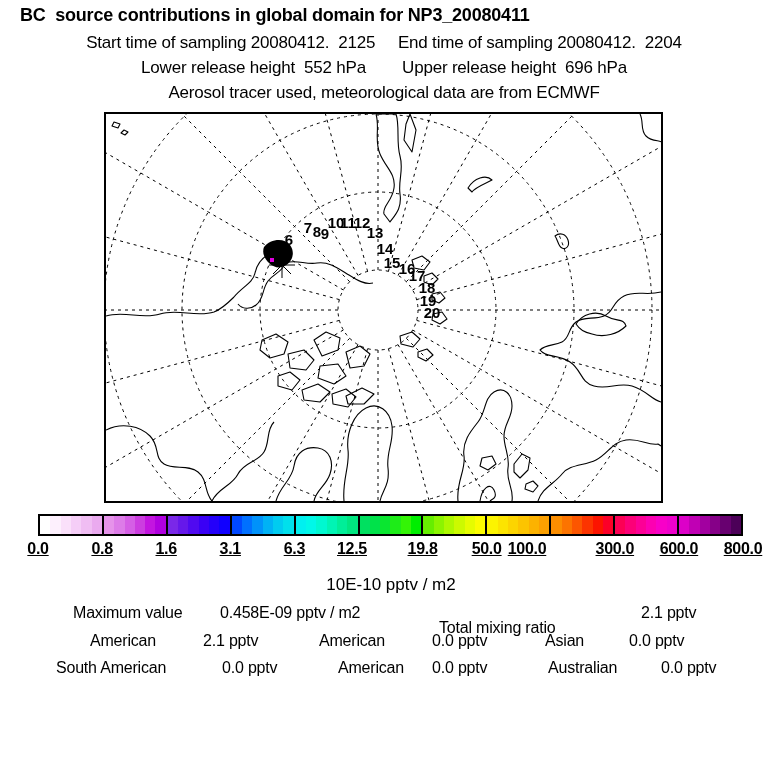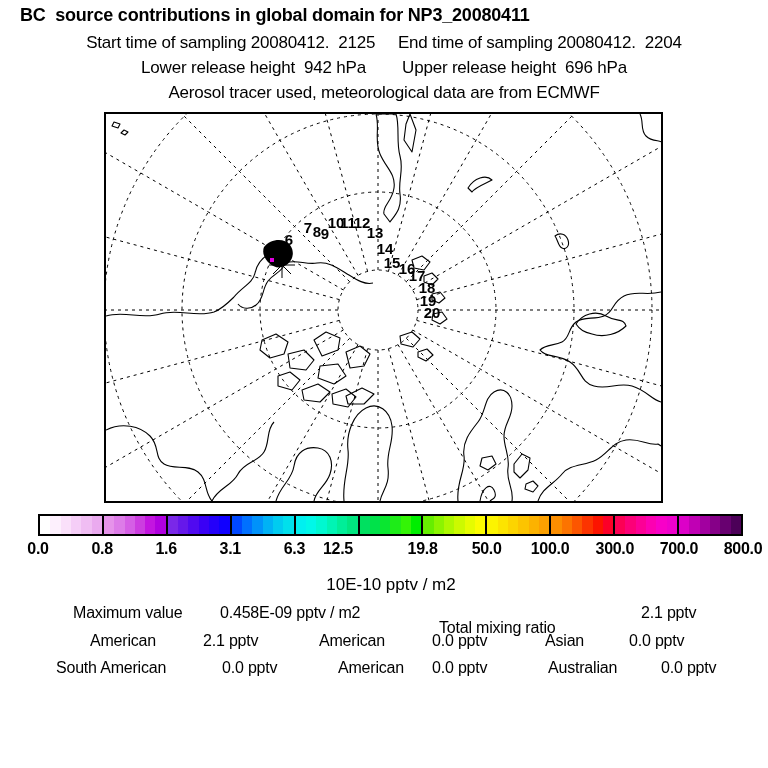--- a/index.html
+++ b/index.html
@@ -24,30 +24,30 @@
   #traj text{font:bold 15px "Liberation Sans",sans-serif;fill:#000;}
   #star line{stroke:#000;stroke-width:1;}
   #cbar{
     left:38px;top:514px;width:705px;height:22px;
     border:2px solid #000;box-sizing:border-box;
     display:flex;flex-direction:row;
   }
   .cb-seg{flex:1 1 0;display:flex;flex-direction:row;}
   .cb-seg.sep{border-left:2px solid #000;}
   .cb-cell{flex:1 1 0;}
-  .cb-tick{position:absolute;top:540px;transform:translateX(-50%);font-size:16px;font-weight:bold;letter-spacing:-0.3px;}
+  .cb-tick{position:absolute;top:540px;transform:translateX(-50%);font-size:16px;font-weight:bold;letter-spacing:-0.3px;text-decoration:underline;}
   #unit{left:7px;top:575px;width:768px;text-align:center;font-size:17px;}
   .stat{position:absolute;font-size:16px;white-space:pre;letter-spacing:-0.2px;}
 </style>
 </head>
 <body>
 
 <div id="title" class="abs">BC  source contributions in global domain for NP3_20080411</div>
 <div id="hline2" class="abs hline">Start time of sampling 20080412.  2125     End time of sampling 20080412.  2204</div>
-<div id="hline3" class="abs hline">Lower release height  942 hPa        Upper release height  696 hPa</div>
+<div id="hline3" class="abs hline">Lower release height  552 hPa        Upper release height  696 hPa</div>
 <div id="hline4" class="abs hline">Aerosol tracer used, meteorological data are from ECMWF</div>
 
 <div id="map" class="abs">
   <svg viewBox="0 0 555 387">
     <g id="graticule">
         <circle cx="272" cy="196" r="40"></circle>
         <circle cx="272" cy="196" r="118"></circle>
         <circle cx="272" cy="196" r="196"></circle>
         <circle cx="272" cy="196" r="274"></circle>
         <circle cx="272" cy="196" r="352"></circle>
@@ -233,26 +233,26 @@
       <div class="cb-cell" style="background: rgb(104, 0, 112);"></div>
       <div class="cb-cell" style="background: rgb(76, 0, 88);"></div>
     </div>
   </div>
 <div id="cbar-ticks">
     <span class="cb-tick" style="left: 38px;">0.0</span>
     <span class="cb-tick" style="left: 102.091px;">0.8</span>
     <span class="cb-tick" style="left: 166.182px; text-align: right;">1.6</span>
     <span class="cb-tick" style="left: 230.273px;">3.1</span>
     <span class="cb-tick" style="left: 294.364px;">6.3</span>
-    <span class="cb-tick" style="left: 338px;">12.5</span>
+    <span class="cb-tick" style="left: 352px;">12.5</span>
     <span class="cb-tick" style="left: 422.545px;">19.8</span>
     <span class="cb-tick" style="left: 486.636px;">50.0</span>
-    <span class="cb-tick" style="left: 550px;">100.0</span>
+    <span class="cb-tick" style="left: 527px;">100.0</span>
     <span class="cb-tick" style="left: 614.818px;">300.0</span>
-    <span class="cb-tick" style="left: 678.909px;">700.0</span>
+    <span class="cb-tick" style="left: 678.909px;">600.0</span>
     <span class="cb-tick" style="left: 743px;">800.0</span>
   </div>
 <div id="unit" class="abs">10E-10 pptv / m2</div>
 <div id="stats">
     <span class="stat" style="left: 73px; top: 604px;">Maximum value</span>
     <span class="stat" style="left: 220px; top: 604px;">0.458E-09 pptv / m2</span>
     <span class="stat" style="left: 439px; top: 619px;">Total mixing ratio</span>
     <span class="stat" style="left: 641px; top: 604px;">2.1 pptv</span>
     <span class="stat" style="left: 90px; top: 632px;">American</span>
     <span class="stat" style="left: 203px; top: 632px;">2.1 pptv</span>

